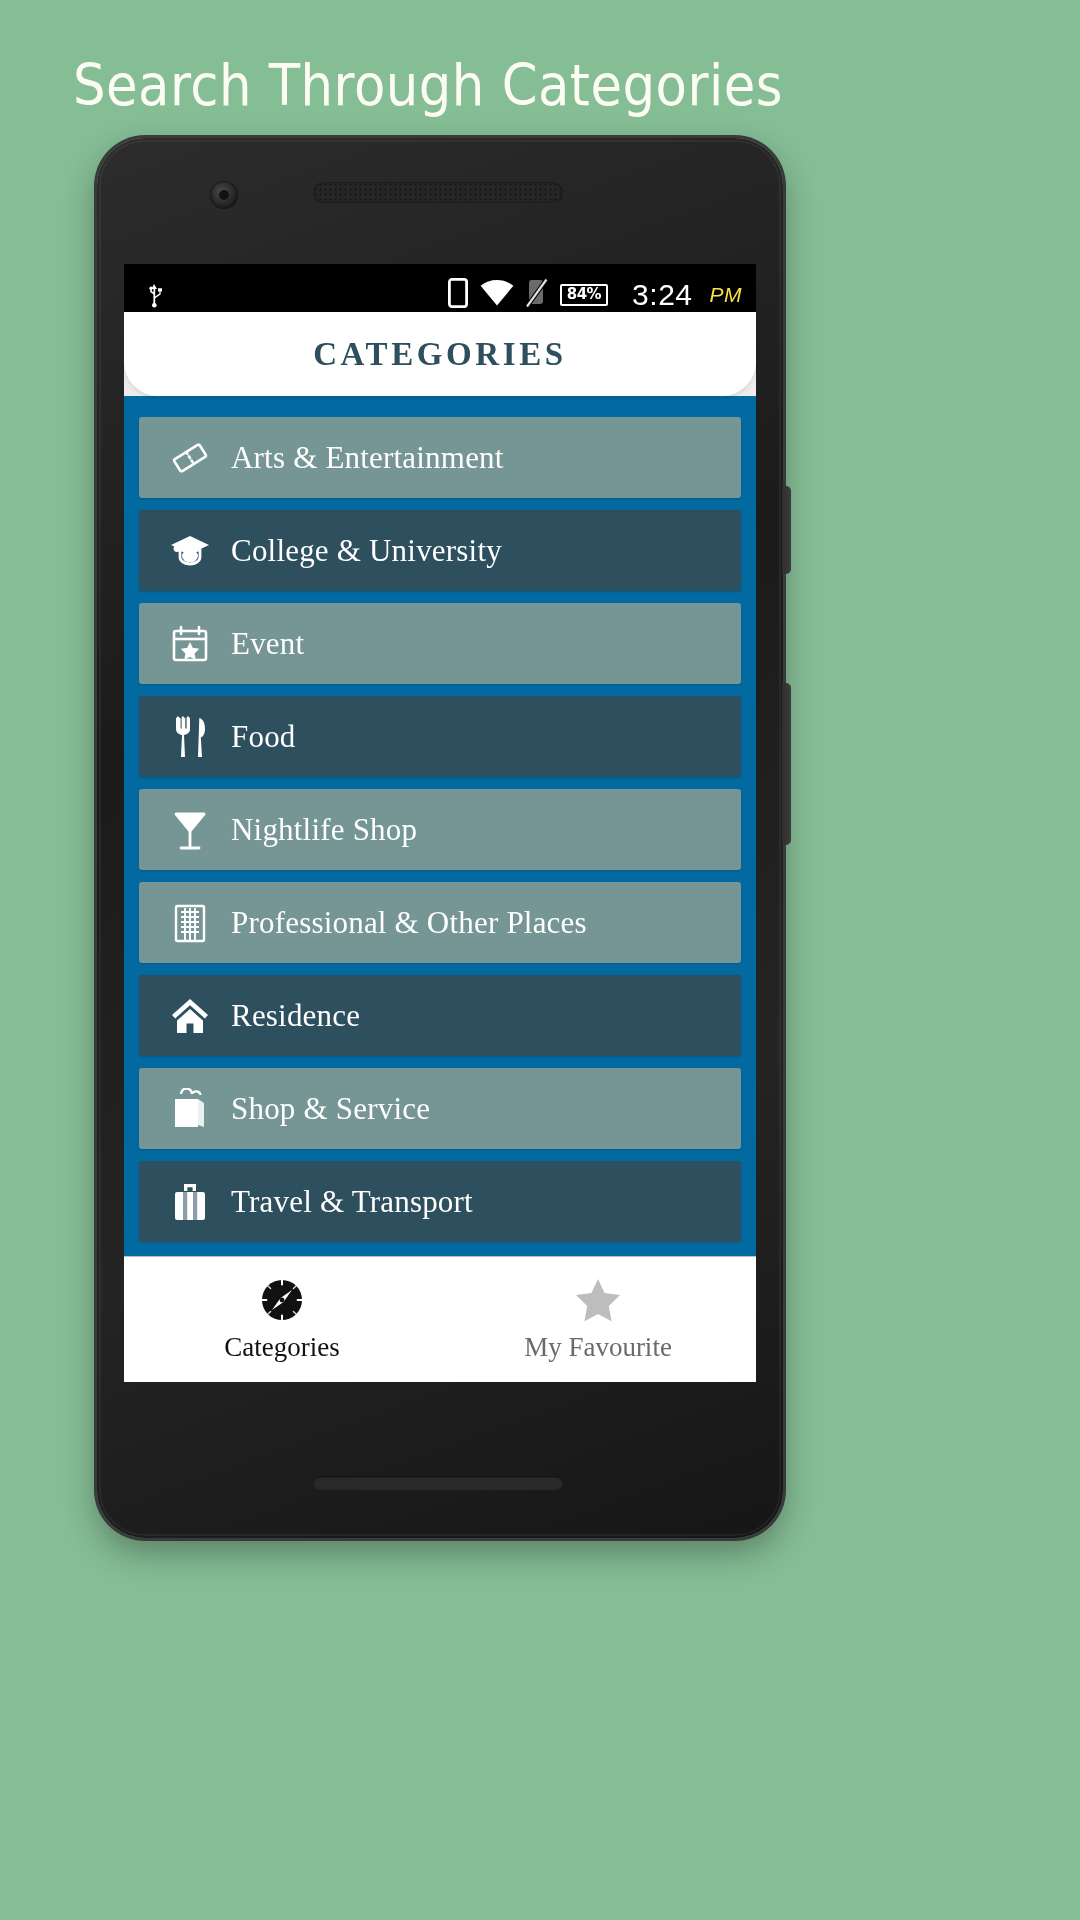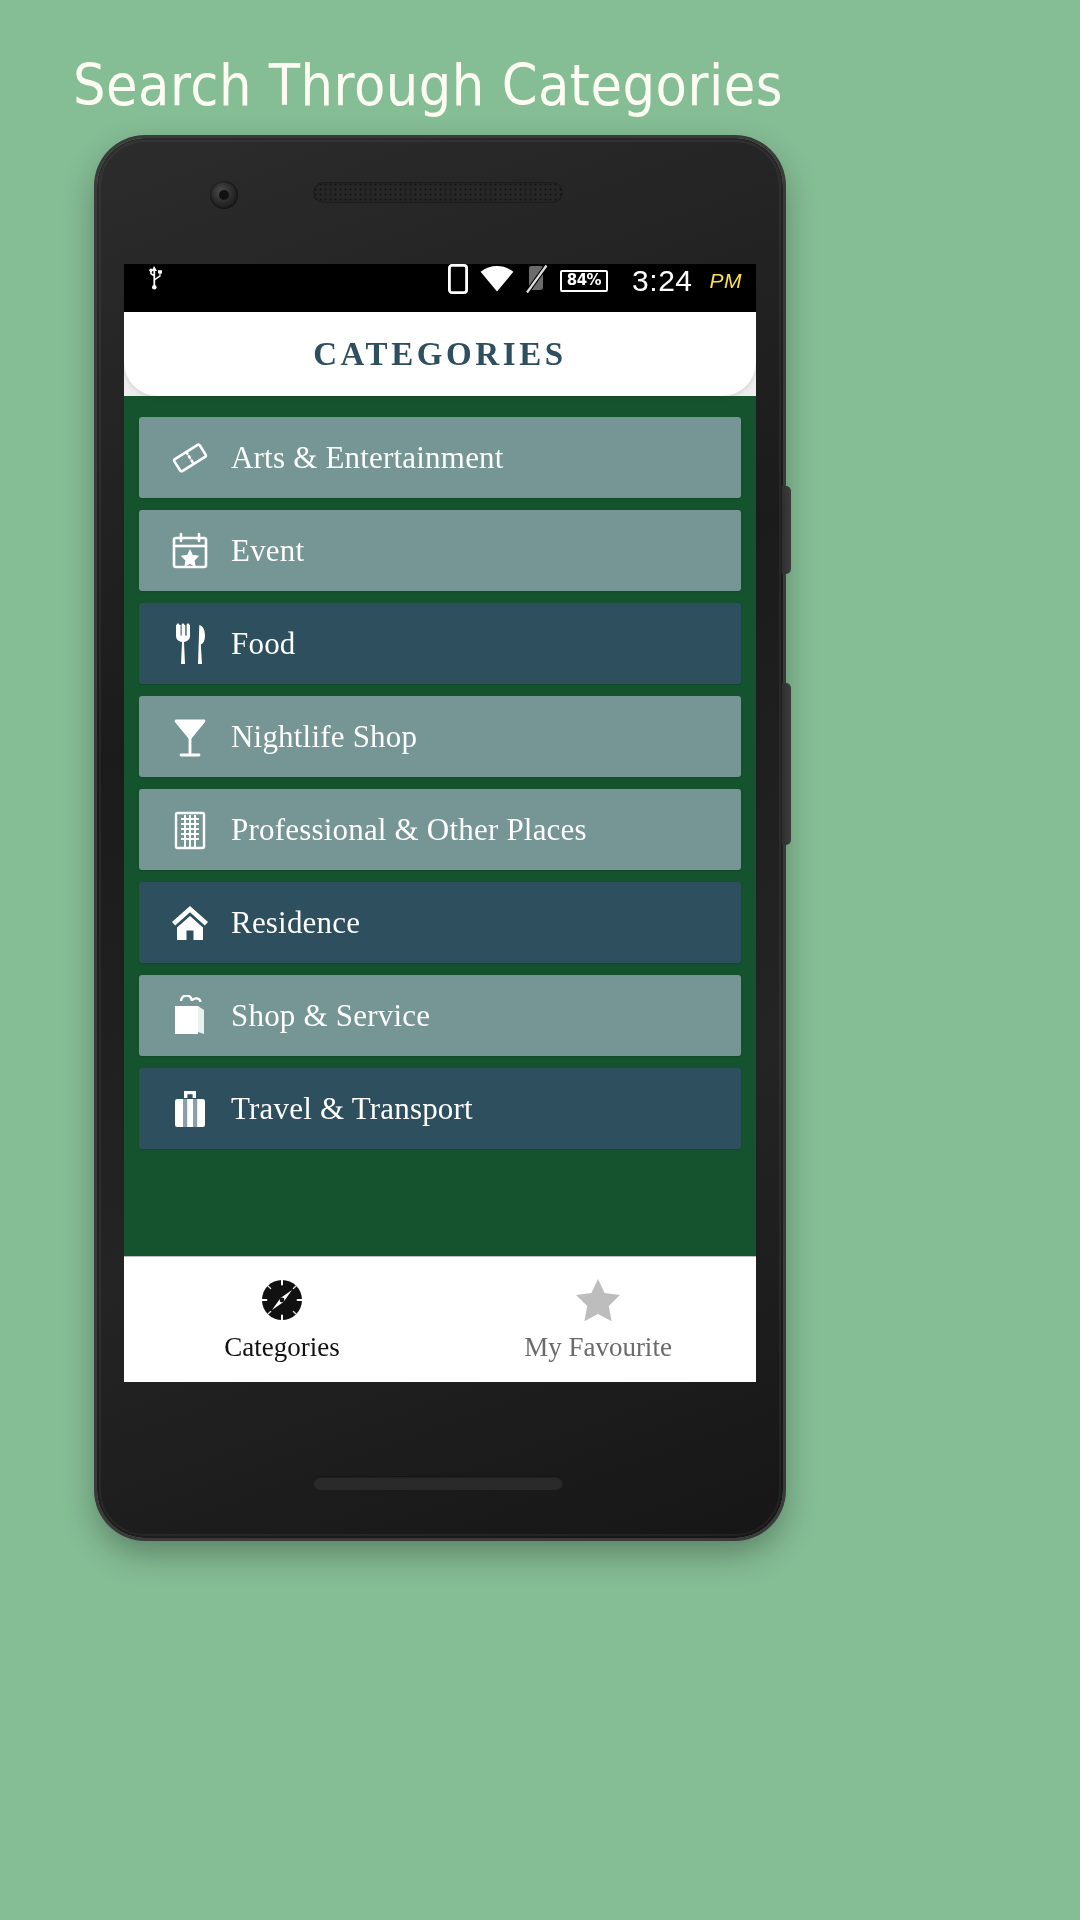--- a/index.html
+++ b/index.html
@@ -124,21 +124,21 @@
     overflow: hidden;
     display: flex;
     flex-direction: column;
   }
 
   
   .statusbar {
     height: 48px;
     background: #000;
     display: flex;
-    align-items: flex-start;
+    align-items: flex-end;
     padding: 0 14px 0 20px;
     flex: 0 0 auto;
   }
   .sb-left { display: flex; align-items: center; }
   .sb-right { margin-left: auto; display: flex; align-items: center; gap: 12px; }
   .sb-icon { display: block; }
   .battery-chip {
     border: 2.5px solid #fff;
     border-radius: 2px;
     color: #fff;
@@ -183,21 +183,21 @@
     font-family: "Liberation Serif", "DejaVu Serif", serif;
     font-weight: bold;
     font-size: 33px;
     letter-spacing: 3.6px;
     color: #2d4f5e;
   }
 
   
   .list {
     flex: 1 1 auto;
-    background: #14532d;
+    background: #0369a1;
     padding: 21px 15px 0 15px;
     display: flex;
     flex-direction: column;
     gap: 12px;
     overflow: hidden;
   }
   .cat-row {
     height: 81px;
     border-radius: 3px;
     display: flex;
@@ -310,20 +310,31 @@
           <span class="cat-icon">
             <svg width="40" height="40" viewBox="0 0 40 40" fill="none" stroke="#fff" stroke-width="2.6" stroke-linejoin="round">
               <g transform="rotate(-32 20 20)">
                 <rect x="5" y="13" width="30" height="14" rx="1.6"></rect>
                 <path d="M20 13 v2 M20 18 v2 M20 23 v2" stroke-linecap="round"></path>
               </g>
             </svg>
           </span>
           <span class="cat-label">Arts &amp; Entertainment</span>
         </div>
+        <div class="cat-row dark">
+          <span class="cat-icon">
+            <svg width="42" height="40" viewBox="0 0 42 40" fill="#fff">
+              <path d="M21 5 L40 14 L21 23 L2 14 Z"></path>
+              <path d="M11 18 v8 c0 4 4.5 7 10 7 s10-3 10-7 v-8 l-10 5 z" fill="none" stroke="#fff" stroke-width="2.8"></path>
+              <ellipse cx="21" cy="25" rx="8" ry="6.5" fill="#fff"></ellipse>
+              <circle cx="8" cy="17.5" r="3.4"></circle>
+            </svg>
+          </span>
+          <span class="cat-label">College &amp; University</span>
+        </div>
         <div class="cat-row light">
           <span class="cat-icon">
             <svg width="38" height="40" viewBox="0 0 38 40" fill="none" stroke="#fff" stroke-width="2.6">
               <rect x="3" y="7" width="32" height="29" rx="2"></rect>
               <path d="M3 15 h32"></path>
               <path d="M10 3 v7 M28 3 v7" stroke-linecap="round"></path>
               <path d="M19 19.5 l2.4 5 5.5 .8 -4 3.9 .95 5.5 -4.85-2.6 -4.85 2.6 .95-5.5 -4-3.9 5.5-.8 z" fill="#fff" stroke-width="1.3"></path>
             </svg>
           </span>
           <span class="cat-label">Event</span>

